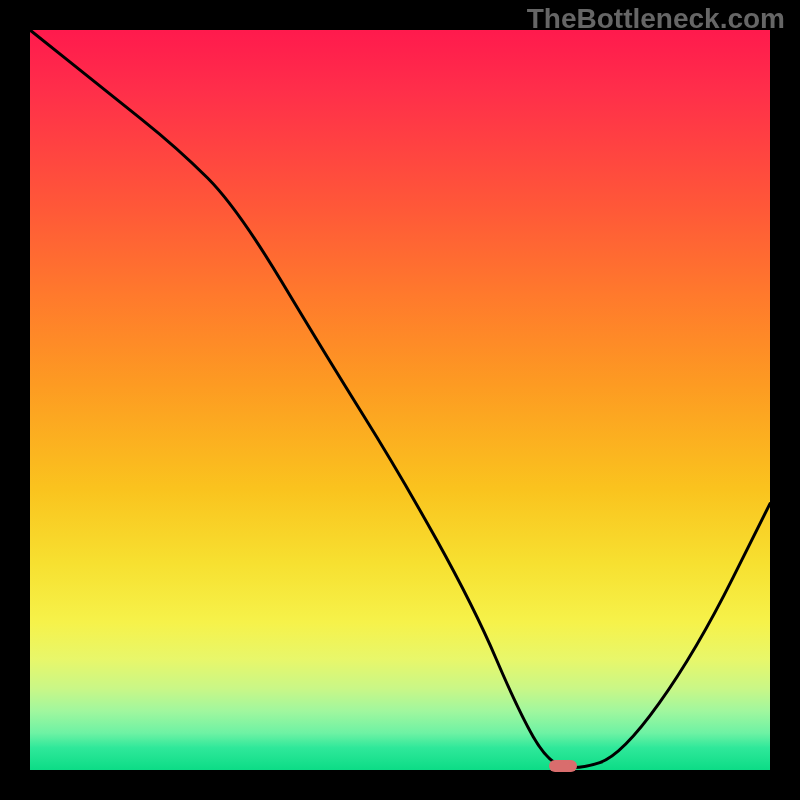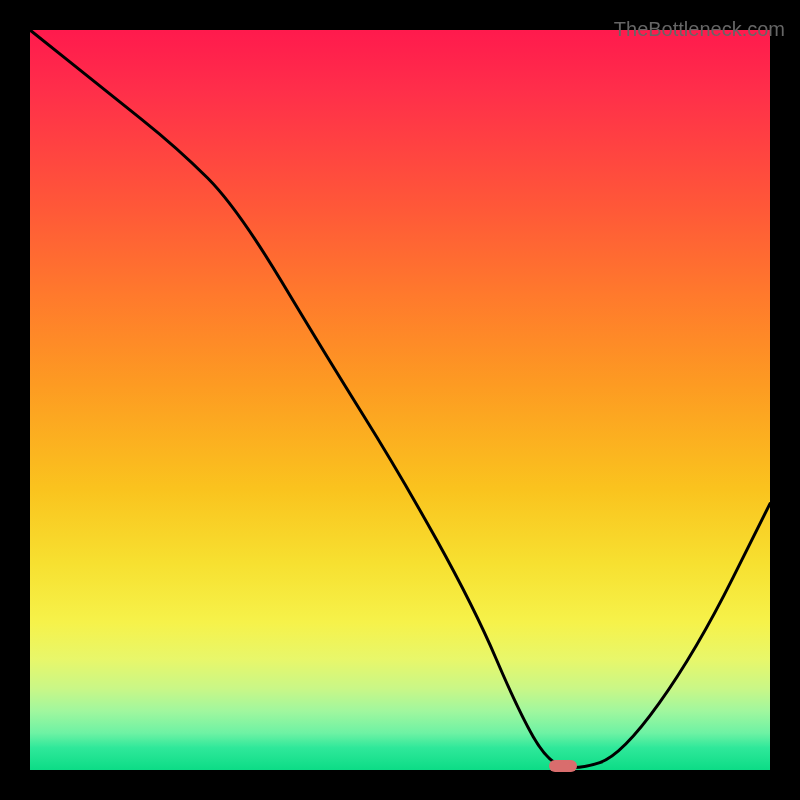--- a/index.html
+++ b/index.html
@@ -6,25 +6,25 @@
     margin: 0;
     padding: 0;
     width: 800px;
     height: 800px;
     background: #000;
     position: relative;
     font-family: Arial, sans-serif;
   }
   .watermark {
     position: absolute;
-    top: 18px;
+    top: 3px;
     right: 15px;
     color: #666;
-    font-size: 20px;
-    font-weight: normal;
+    font-size: 28px;
+    font-weight: bold;
     z-index: 10;
   }
   .plot-area {
     position: absolute;
     top: 30px;
     left: 30px;
     width: 740px;
     height: 740px;
     background: linear-gradient(to bottom,
       #ff1a4d 0%,

